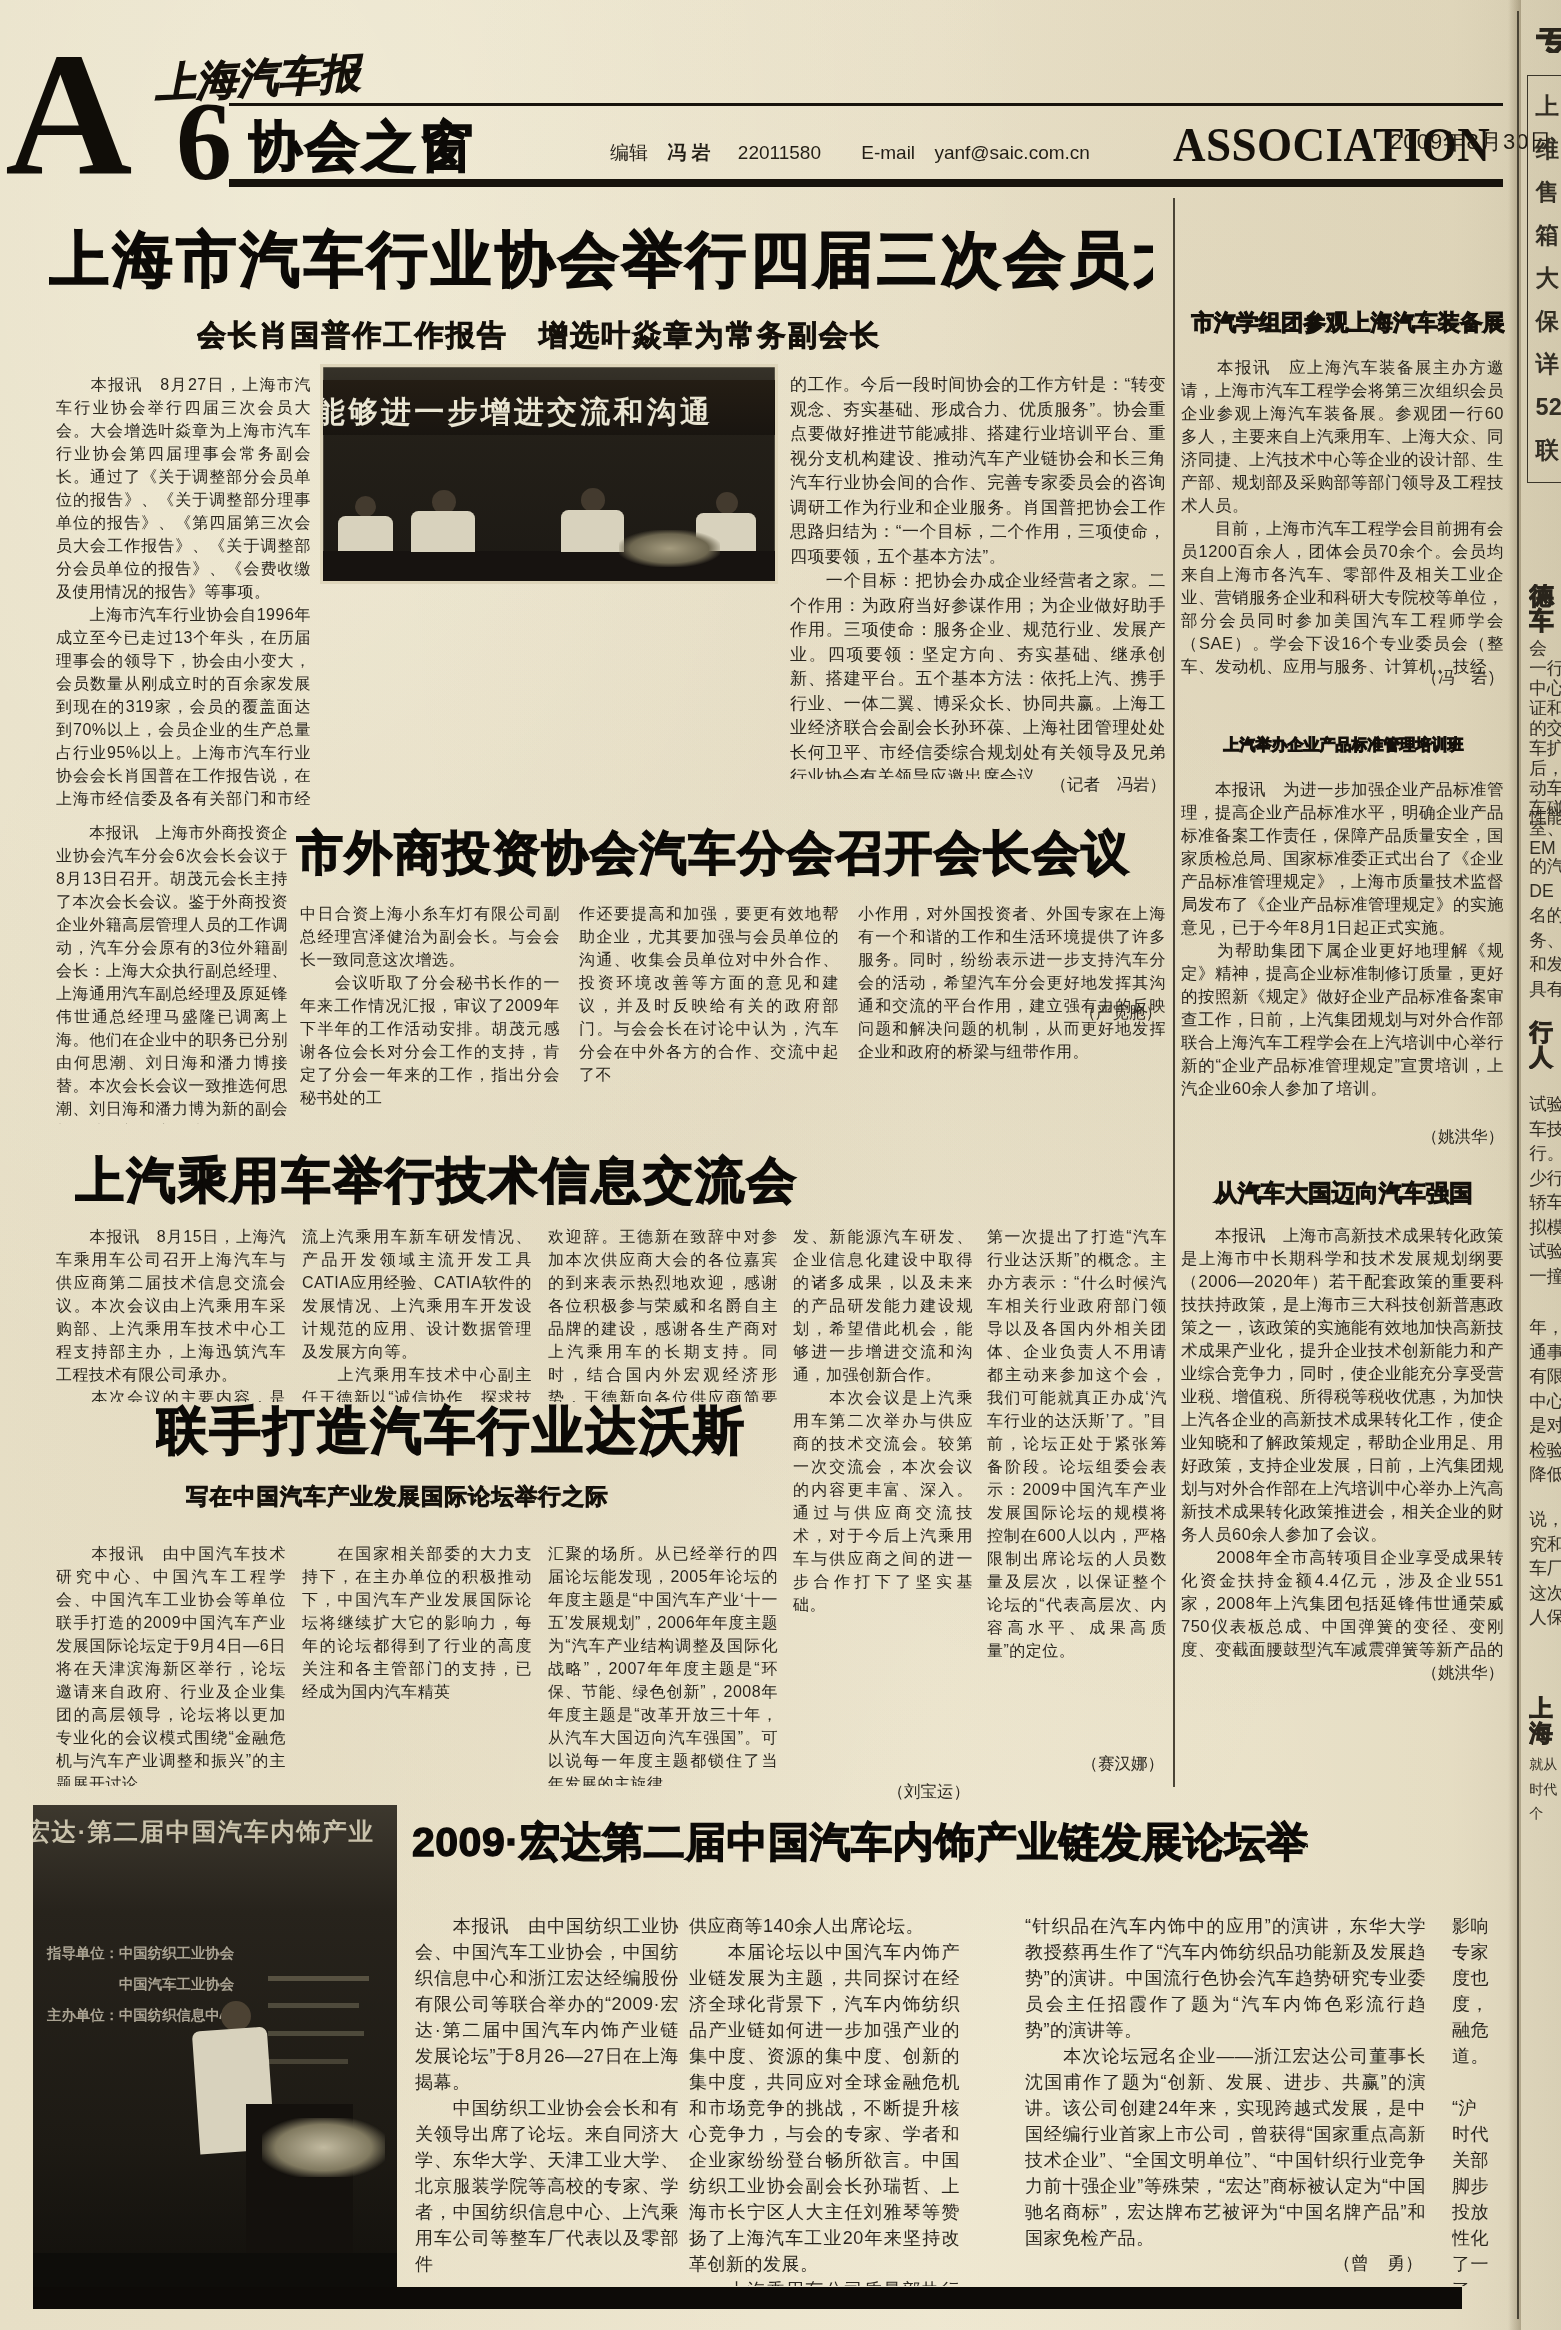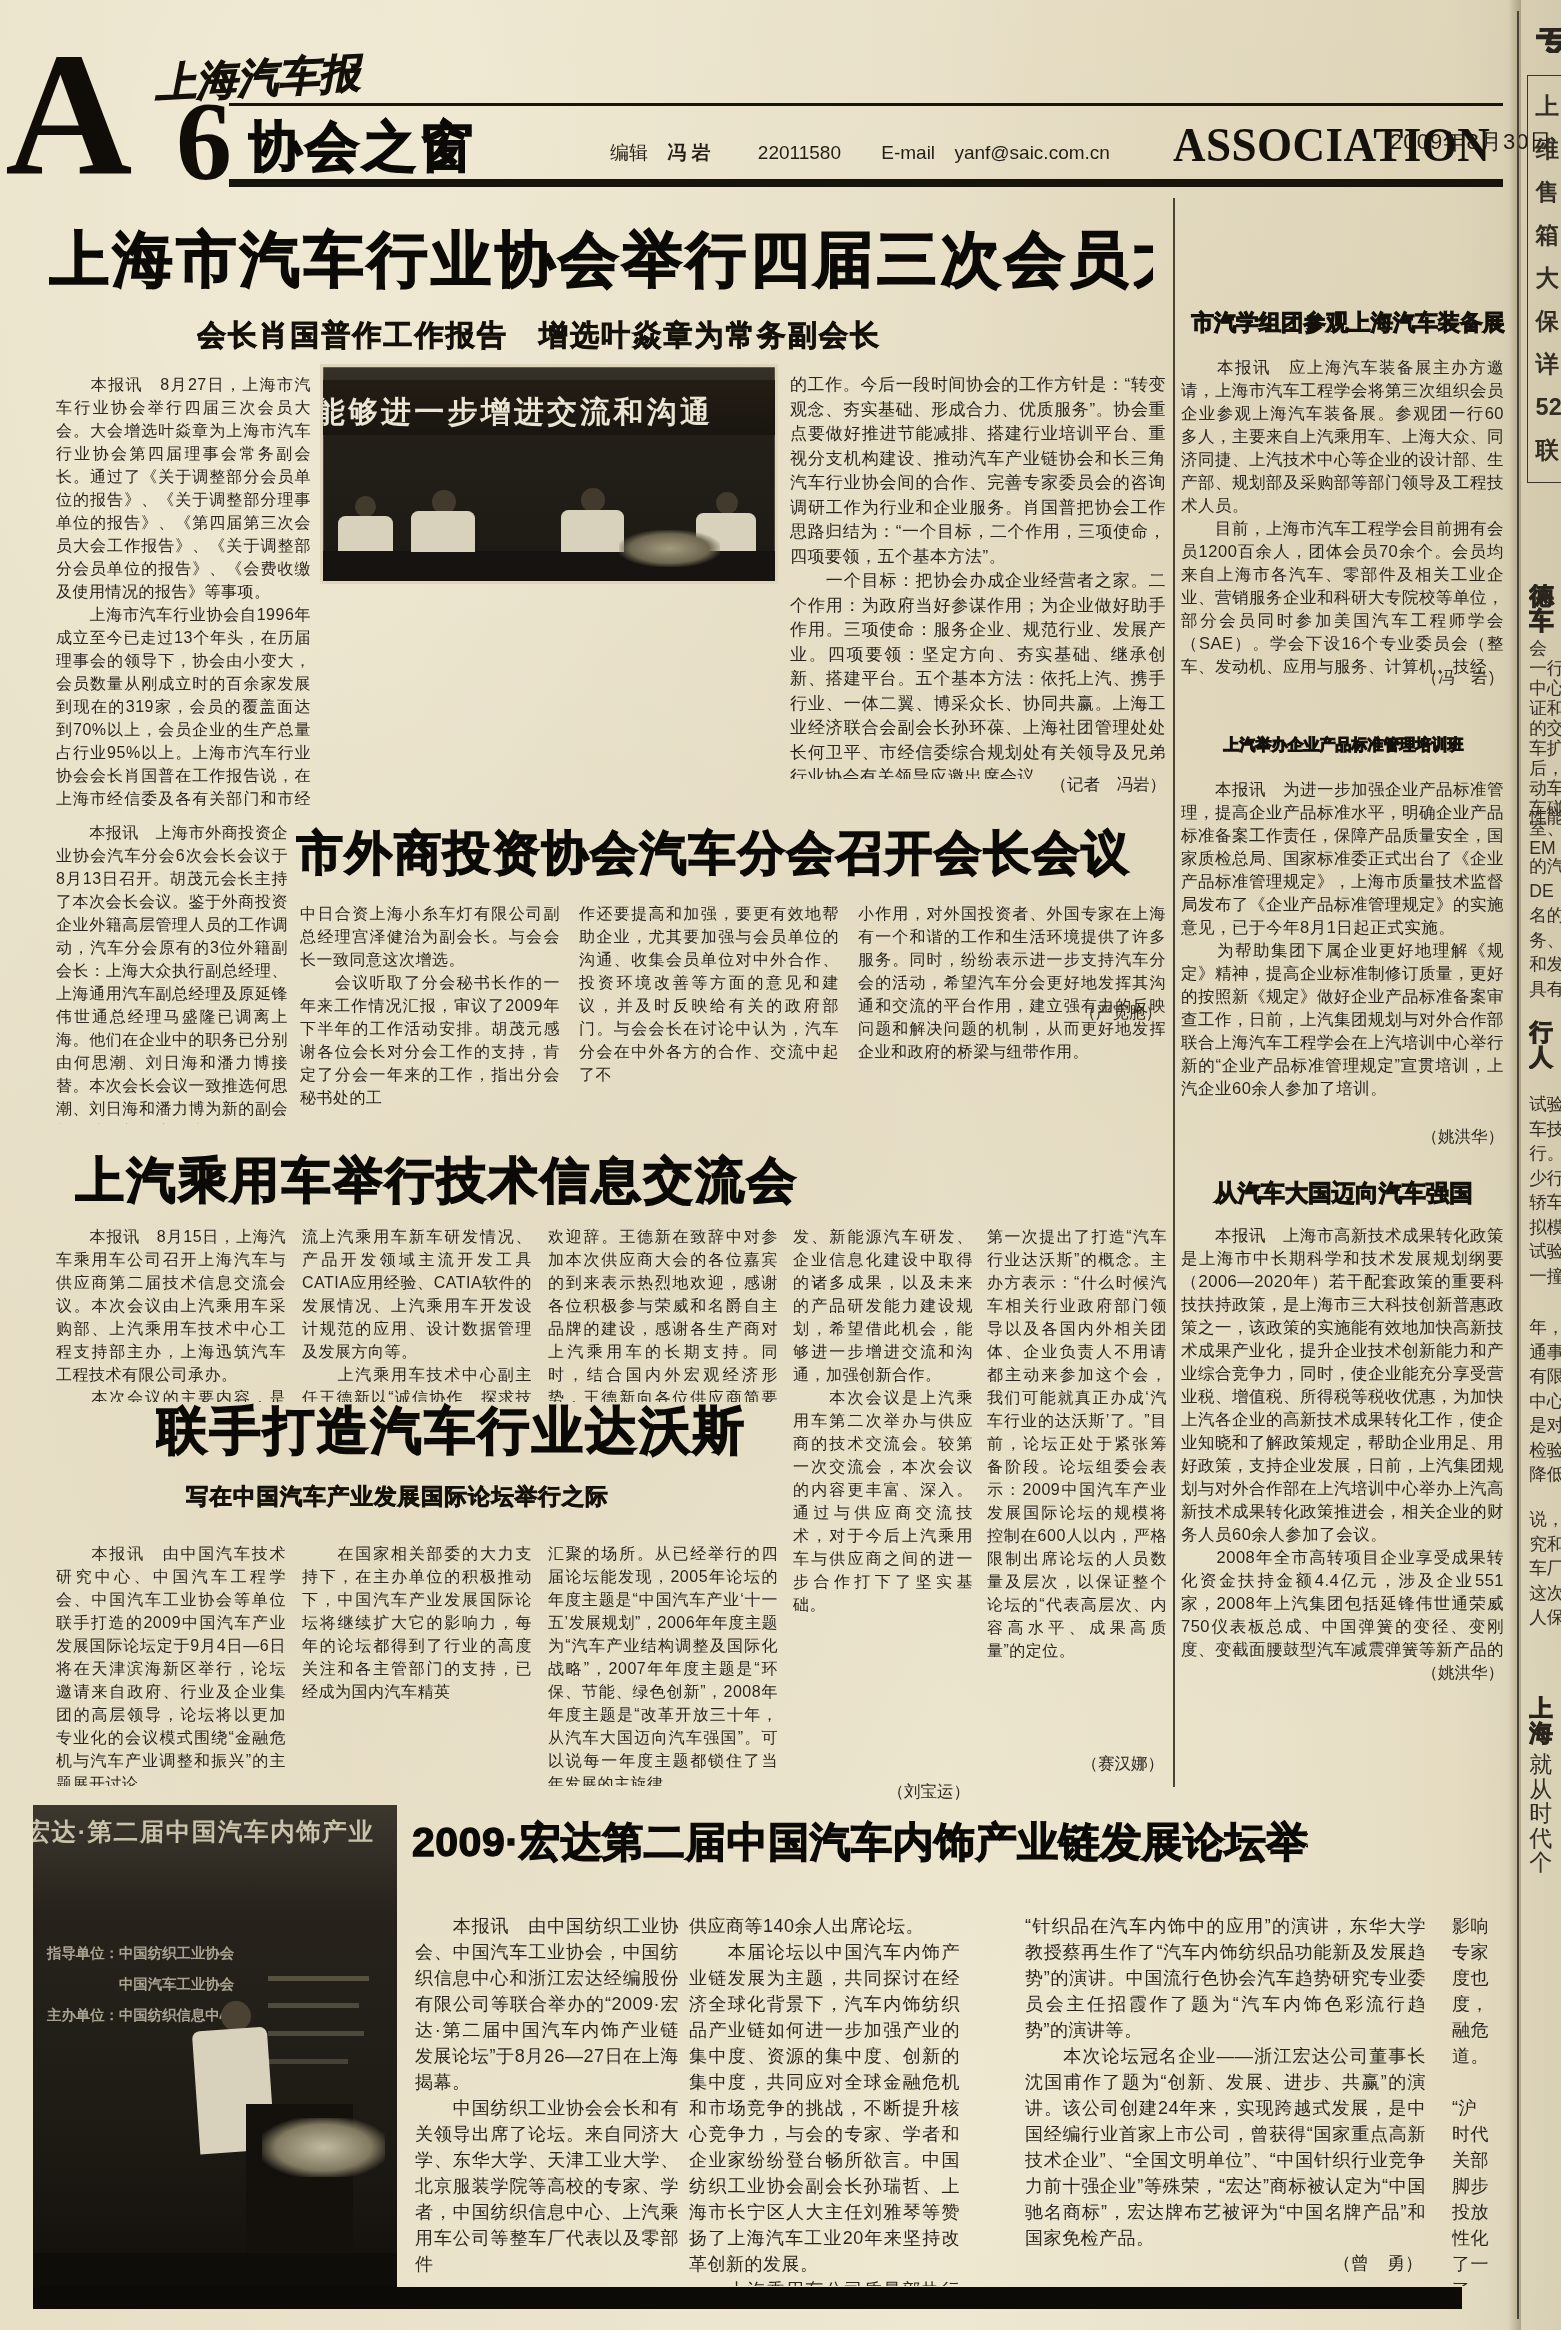--- a/index.html
+++ b/index.html
@@ -41,21 +41,21 @@
 
   <div class="abs" style="left:176px;top:85px;font-family:'Liberation Serif',serif;font-size:112px;line-height:112px;font-weight:900;color:#100d08;">6</div>
 
   <div class="abs headline" style="left:248px;top:116px;font-size:54px;line-height:60px;letter-spacing:3.2px;">协会之窗</div>
 
   <div class="abs rule" style="left:229px;top:103px;width:1274px;height:2.7px;"></div>
 
   <div class="abs" style="left:610px;top:140px;font-size:19px;color:#221e16;white-space:nowrap;">
     <span>编辑</span>
     <span style="margin-left:14px;font-weight:bold;">冯 岩</span>
-    <span style="margin-left:42px;">22011580</span>
+    <span style="margin-left:22px;">22011580</span>
     <span style="margin-left:35px;">E-mail</span>
     <span style="margin-left:14px;">yanf@saic.com.cn</span>
   </div>
 
   <div class="abs" style="left:1390px;top:127px;font-size:22px;color:#1c1810;letter-spacing:1.1px;white-space:nowrap;">2009年8月30日</div>
 
   <div class="abs" style="left:1173px;top:118px;font-family:'Liberation Serif',serif;font-size:49px;line-height:53px;font-weight:900;letter-spacing:0.5px;transform:scaleX(.92);transform-origin:left;color:#15110b;white-space:nowrap;">ASSOCIATION</div>
 
   <div class="abs rule" style="left:229px;top:179px;width:1274px;height:7.5px;"></div>
 
@@ -229,19 +229,19 @@
 中心
 是对
 检验
 降低</div>
     <div class="abs strip-frag" style="left:3.2px;top:1507px;font-size:17.6px;line-height:24.5px;font-weight:normal;">说，
 究和
 车厂
 这次
 人保</div>
     <div class="abs strip-frag" style="left:3.2px;top:1696px;font-size:23.5px;-webkit-text-stroke:1.1px #2a251c;">上海</div>
-    <div class="abs strip-frag" style="left:3.2px;top:1752px;font-size:23px;line-height:24.5px;font-weight:normal;">就从
+    <div class="abs strip-frag" style="left:3.2px;top:1752px;font-size:14px;line-height:24.5px;font-weight:normal;">就从
 时代
 个</div>
   </div>
 
 </div>
 
 
 </body></html>

